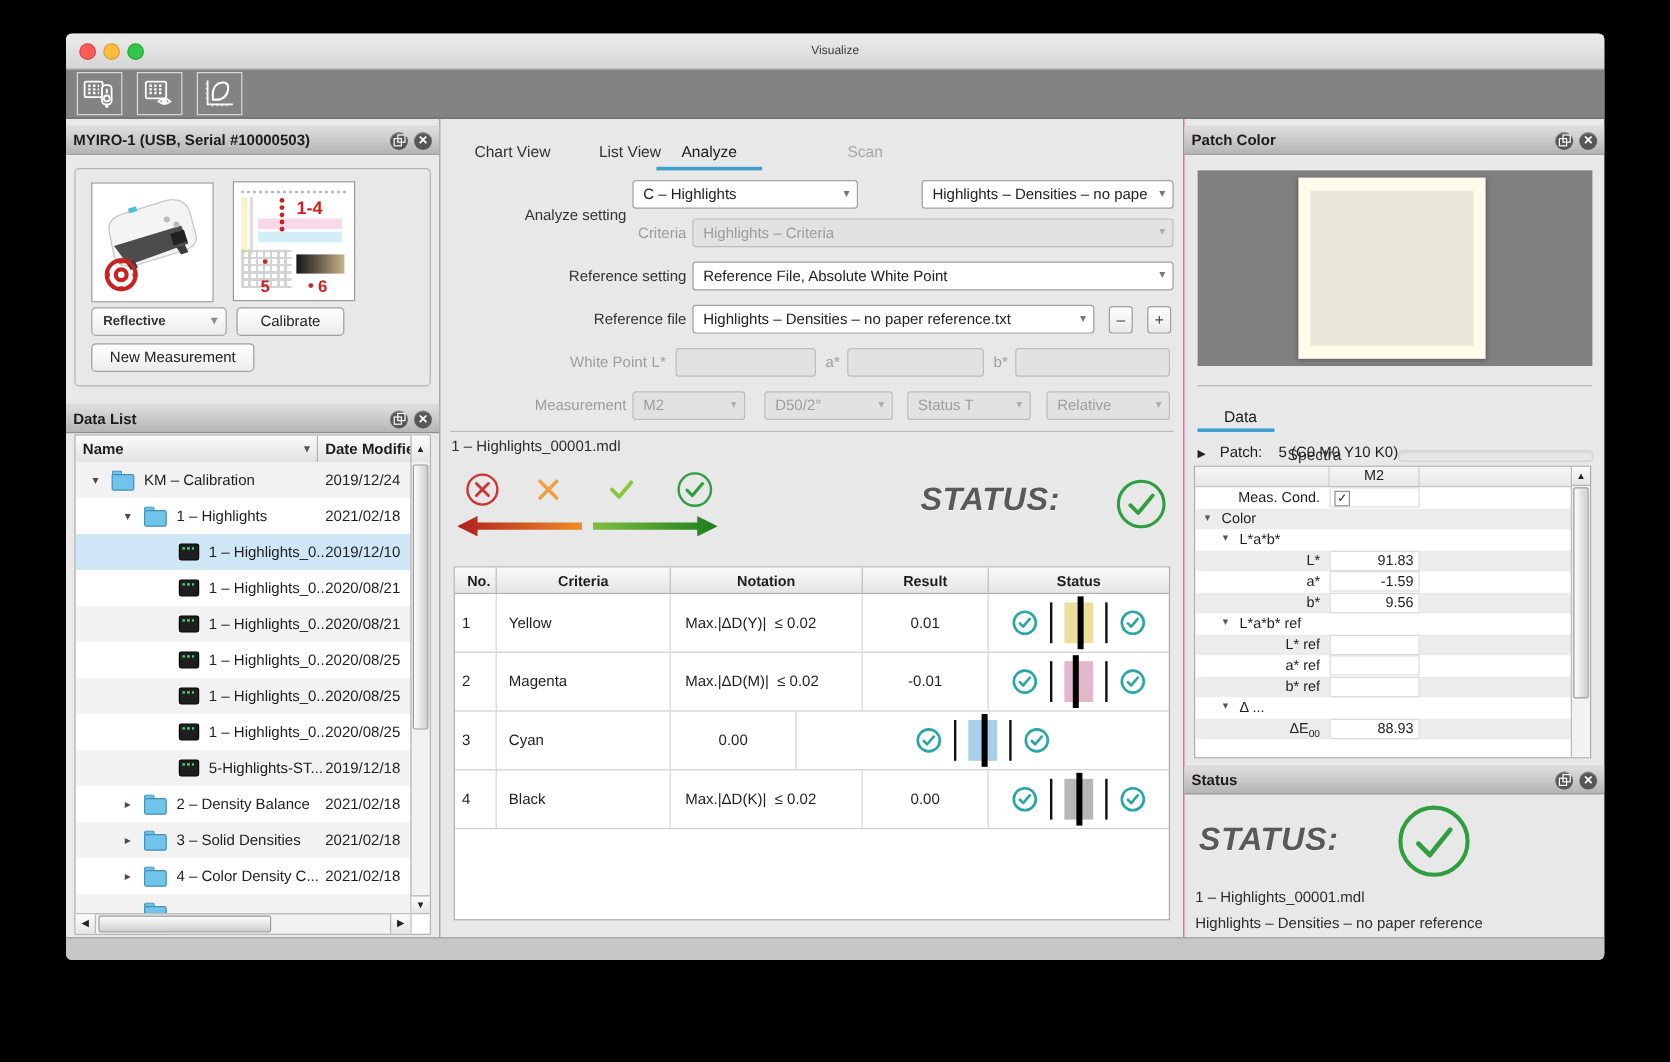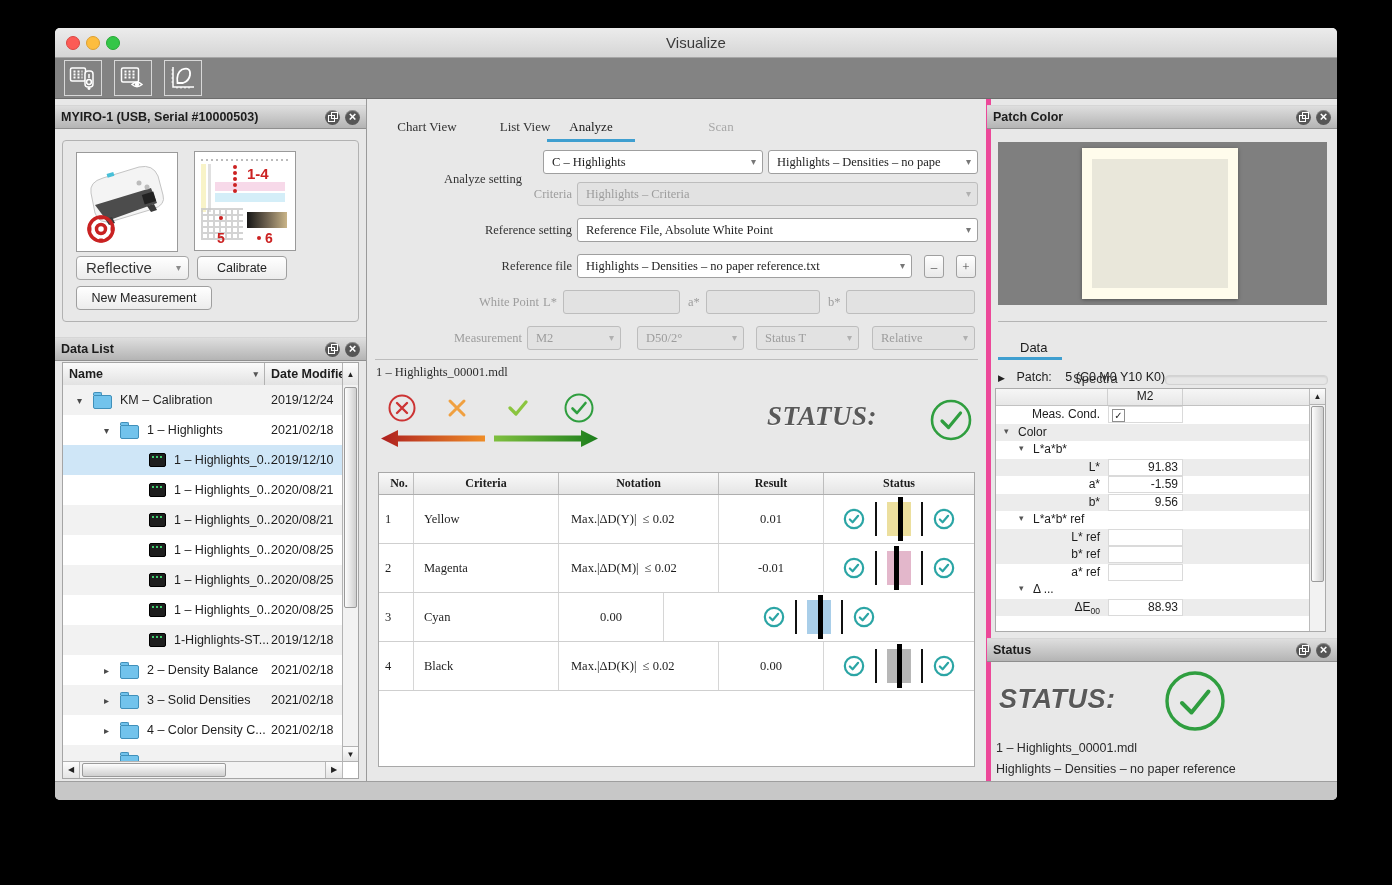--- a/index.html
+++ b/index.html
@@ -5,37 +5,37 @@
   html,body{margin:0;padding:0;}
   body{width:1392px;height:885px;background:#000;overflow:hidden;
        font-family:"Liberation Sans",sans-serif;-webkit-font-smoothing:antialiased;}
   .window{position:absolute;left:55px;top:28px;width:1282px;height:772px;
           background:#e8e8e8;border-radius:5px;overflow:hidden;
           box-shadow:0 0 0 1px rgba(0,0,0,.45);}
   
   .titlebar{position:absolute;left:0;top:0;right:0;height:29px;
             background:linear-gradient(#ececec,#d5d5d5);border-bottom:1px solid #a6a6a6;}
   .title{position:absolute;left:0;right:0;top:0;line-height:29px;text-align:center;
-         font-size:15px;color:#3a3a3a;}
+         font-size:10px;color:#3a3a3a;}
   .tl{position:absolute;top:8px;width:12px;height:12px;border-radius:50%;}
   .tl.red{left:11px;background:#fc5b56;border:1px solid #d94742;}
   .tl.yellow{left:31px;background:#fdbd3e;border:1px solid #dd9f31;}
   .tl.green{left:51px;background:#34c648;border:1px solid #27a835;}
   
   .toolbar{position:absolute;left:0;top:30px;right:0;height:40px;background:#838383;
            border-bottom:1px solid #6d6d6d;display:flex;align-items:center;gap:12px;padding-left:9px;}
   .toolbtn{width:36px;height:34px;border:1px solid #d8d8d8;display:flex;align-items:center;
            justify-content:center;background:transparent;}
   
   .content{position:absolute;left:0;top:71px;right:0;bottom:18px;}
   .bottom-strip{position:absolute;left:0;right:0;bottom:0;height:18px;background:#c7c7c7;
                 border-top:1px solid #9e9e9e;}
   .col{position:absolute;top:0;bottom:0;}
   .col-left{left:0;width:311px;border-right:1px solid #9a9a9a;}
-  .col-center{left:312px;width:619px;border-right:5px solid #ec4899;font-family:Liberation Serif, serif;}
+  .col-center{left:312px;width:619px;border-right:1px solid #ec4899;}
   .col-right{left:932px;width:350px;}
   
   .phead{position:absolute;left:0;right:0;height:22px;
          background:linear-gradient(#dedede,#b4b4b4);
          border-top:1px solid #d6d6d6;border-bottom:1px solid #8f8f8f;
          display:flex;align-items:center;padding:0 6px;}
   .phead .ptitle{font-size:12.5px;font-weight:bold;color:#1c1c1c;flex:1;
                  white-space:nowrap;overflow:hidden;}
   .wbtn{width:15px;height:15px;border-radius:50%;background:#565656;position:relative;
         margin-left:5px;flex:none;box-shadow:inset 0 1px 1px rgba(255,255,255,.35);}
@@ -53,22 +53,22 @@
   .thumb2{left:131px;top:10px;width:100px;height:98px;}
   .chart-el{position:absolute;}
   .red-lbl{position:absolute;color:#cc2222;font-weight:bold;font-size:14px;}
   .dotcol span{display:block;width:4px;height:4px;border-radius:50%;background:#cc2222;margin:2px 0;}
   .grid-dots{background-image:repeating-linear-gradient(90deg,#c9c9c9 0 2px,transparent 2px 6px),
              repeating-linear-gradient(0deg,#c9c9c9 0 2px,transparent 2px 6px);opacity:.8;}
   .btn{background:linear-gradient(#ffffff,#ececec);border:1px solid #9f9f9f;border-radius:4px;
        font-size:12.5px;color:#222;text-align:center;position:absolute;height:24px;line-height:22px;
        box-sizing:border-box;}
   .selbtn{background:linear-gradient(#ffffff,#ececec);border:1px solid #a6a6a6;border-radius:4px;
-          position:absolute;height:24px;box-sizing:border-box;font-size:15px;color:#333;
-          line-height:22px;padding-left:9px;}
+          position:absolute;height:24px;box-sizing:border-box;font-size:11px;color:#333;
+          line-height:22px;padding-left:9px;font-weight:bold;}
   .selbtn::after{content:"▾";position:absolute;right:7px;top:0;line-height:22px;color:#8a8a8a;font-size:10px;}
   
   .treebox{position:absolute;left:7px;right:7px;top:263px;bottom:3px;background:#fff;
            border:1px solid #a5a5a5;overflow:hidden;}
   .thead{position:absolute;left:0;top:0;right:0;height:22px;display:flex;
          background:linear-gradient(#fbfbfb,#e2e2e2);border-bottom:1px solid #b2b2b2;
          font-size:12.5px;font-weight:bold;color:#1d1d1d;}
   .thc{display:flex;align-items:center;padding:0 6px;box-sizing:border-box;white-space:nowrap;overflow:hidden;}
   .thc.name{width:202px;border-right:1px solid #b2b2b2;}
   .thc.date{flex:1;}
@@ -337,21 +337,21 @@
   </div>
             <div class="trow">
 
     <span class="ficon mfile" style="margin-left: 86px;"></span>
     <span class="tname">1 – Highlights_0...</span>
     <span class="tdate">2020/08/25</span>
   </div>
             <div class="trow stripe">
 
     <span class="ficon mfile" style="margin-left: 86px;"></span>
-    <span class="tname">1-Highlights-ST...</span>
+    <span class="tname">5-Highlights-ST...</span>
     <span class="tdate">2019/12/18</span>
   </div>
             <div class="trow">
     <span class="twisty" style="margin-left: 41px;">▸</span>
     <span class="ficon folder"></span>
     <span class="tname">2 – Density Balance</span>
     <span class="tdate">2021/02/18</span>
   </div>
             <div class="trow stripe">
     <span class="twisty" style="margin-left: 41px;">▸</span>
@@ -389,21 +389,21 @@
 
     <div class="col col-center">
 
       <div class="tab" style="left:25px;width:70px;">Chart View</div>
       <div class="tab" style="left:128px;width:60px;">List View</div>
       <div class="tab active" style="left:180px;width:88px;">Analyze</div>
       <div class="tab disabled" style="left:332px;width:44px;">Scan</div>
       <div class="tab-underline" style="left:180px;width:88px;"></div>
 
       <div class="flabel" style="left:0;width:155px;top:68px;">Analyze setting</div>
-      <div class="combo" style="left:160px;width:220px;top:51px;margin-left:16px;">
+      <div class="combo" style="left:160px;width:188px;top:51px;">
         <span>C – Highlights</span></div>
       <div class="combo" style="left:401px;width:210px;top:51px;">
         <span>Highlights – Densities – no pape</span></div>
 
       <div class="flabel disabled" style="left:0;width:205px;top:83px;">Criteria</div>
       <div class="combo disabled" style="left:210px;width:401px;top:83px;">
         <span>Highlights – Criteria</span></div>
 
       <div class="flabel" style="left:0;width:205px;top:119px;">Reference setting</div>
       <div class="combo" style="left:210px;width:401px;top:119px;">
@@ -655,28 +655,28 @@
             <div class="prow">
     <span class="ptwisty" style="left: 23px;">▾</span>
     <span class="plab" style="left: 37px;">L*a*b* ref</span>
 
   </div>
             <div class="prow even leaf">
 
     <span class="plab">L* ref</span>
     <span class="pval"></span>
   </div>
+            <div class="prow leaf">
+
+    <span class="plab">a* ref</span>
+    <span class="pval"></span>
+  </div>
             <div class="prow even leaf">
 
     <span class="plab">b* ref</span>
-    <span class="pval"></span>
-  </div>
-            <div class="prow leaf">
-
-    <span class="plab">a* ref</span>
     <span class="pval"></span>
   </div>
             <div class="prow">
     <span class="ptwisty" style="left: 23px;">▾</span>
     <span class="plab" style="left: 37px;">Δ ...</span>
 
   </div>
             <div class="prow even leaf">
 
     <span class="plab">ΔE<sub>00</sub></span>

